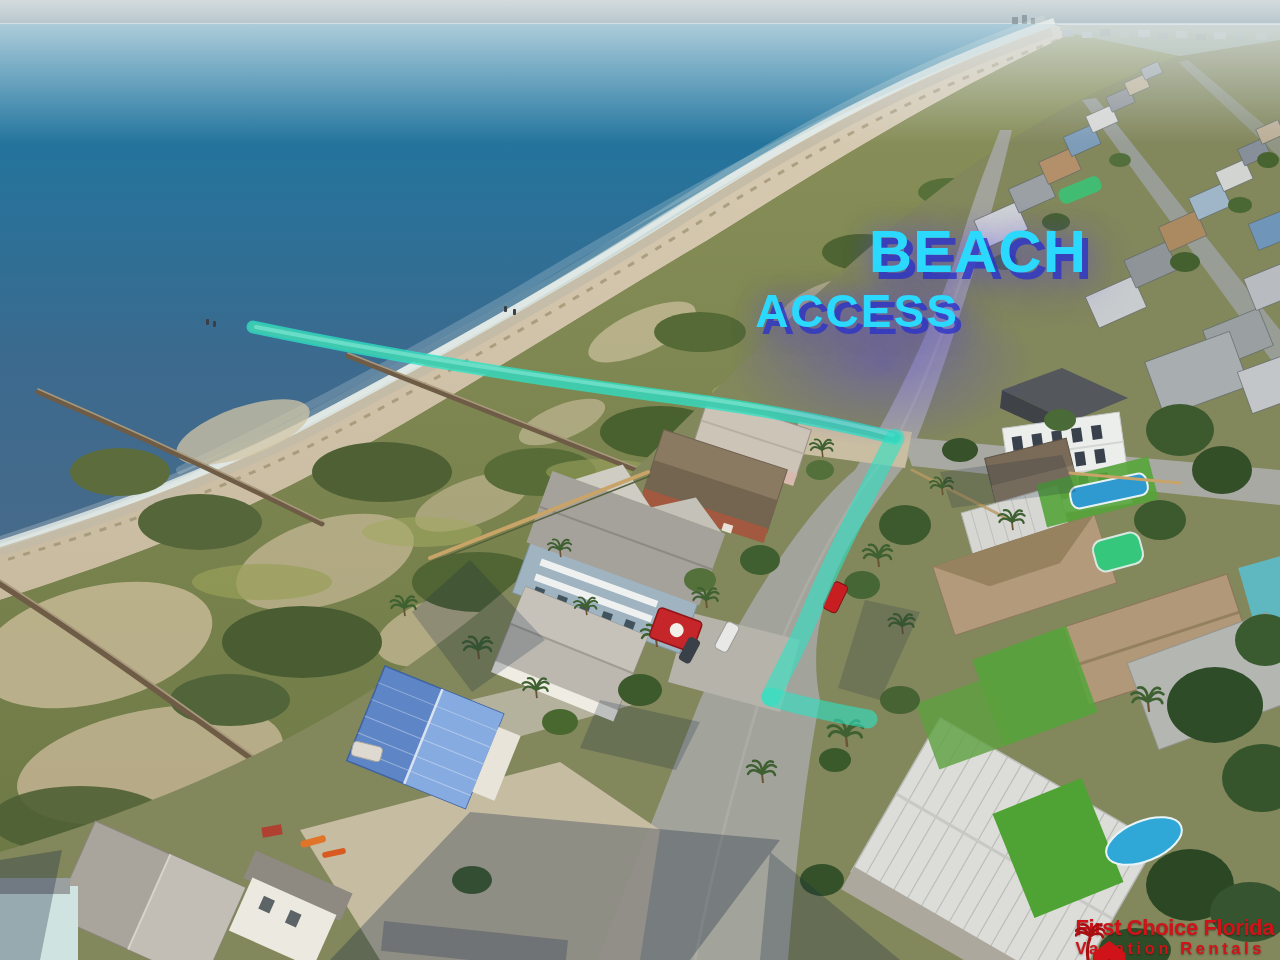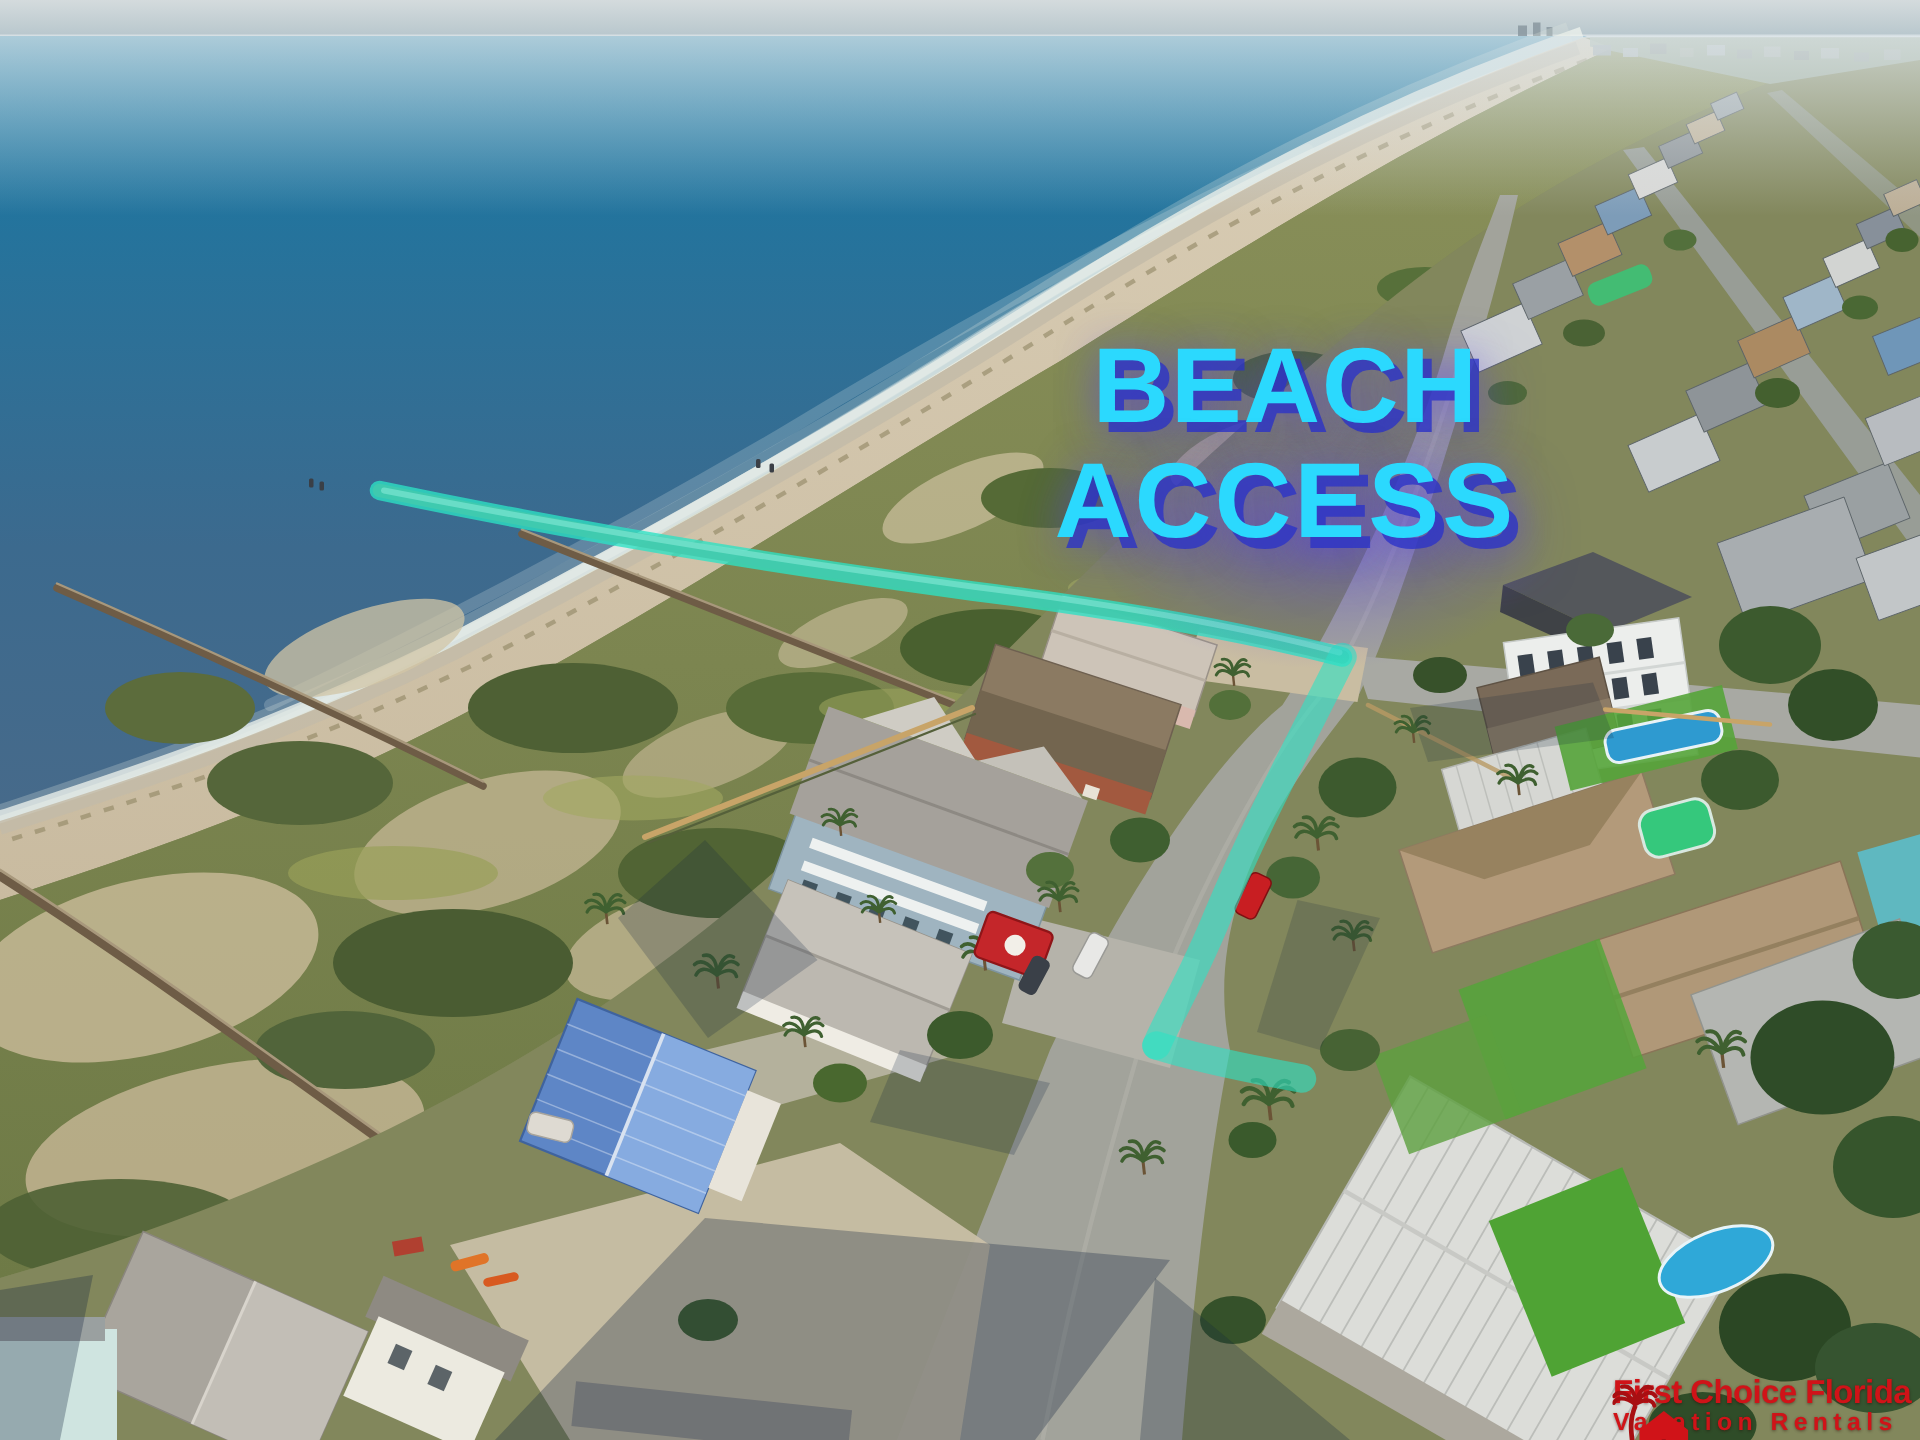--- a/index.html
+++ b/index.html
@@ -17,22 +17,22 @@
   .headline::before{
     content:"";position:absolute;left:30px;top:10px;width:420px;height:230px;
     background:radial-gradient(closest-side, rgba(88,66,225,.42), rgba(88,66,225,0) 72%);
     transform:translate(14px,16px);
   }
   .headline .l1,.headline .l2{
     position:relative;display:block;font-weight:800;
     color:var(--overlay-cyan,#2bd9fe);letter-spacing:1px;
     text-shadow:6px 7px 0 rgba(42,50,200,.78), 0 0 26px rgba(90,70,230,.55), 10px 16px 34px rgba(84,60,220,.6);
   }
-  .headline .l1{font-size:71px;}
-  .headline .l2{font-size:71px;margin-top:6px;letter-spacing:2px;}
+  .headline .l1{font-size:60px;text-align:right;}
+  .headline .l2{font-size:46px;margin-top:6px;letter-spacing:2px;}
   
   .watermark{
     position:absolute;right:6px;bottom:2px;display:flex;align-items:center;gap:5px;
     color:var(--brand-red,#d01318);pointer-events:none;
   }
   .watermark .wm-text{display:flex;flex-direction:column;align-items:flex-start;}
   .watermark .wm1{
     font-size:22px;font-weight:bold;letter-spacing:-.4px;line-height:1.05;
     text-shadow:0 1px 2px rgba(40,0,0,.45);
   }

